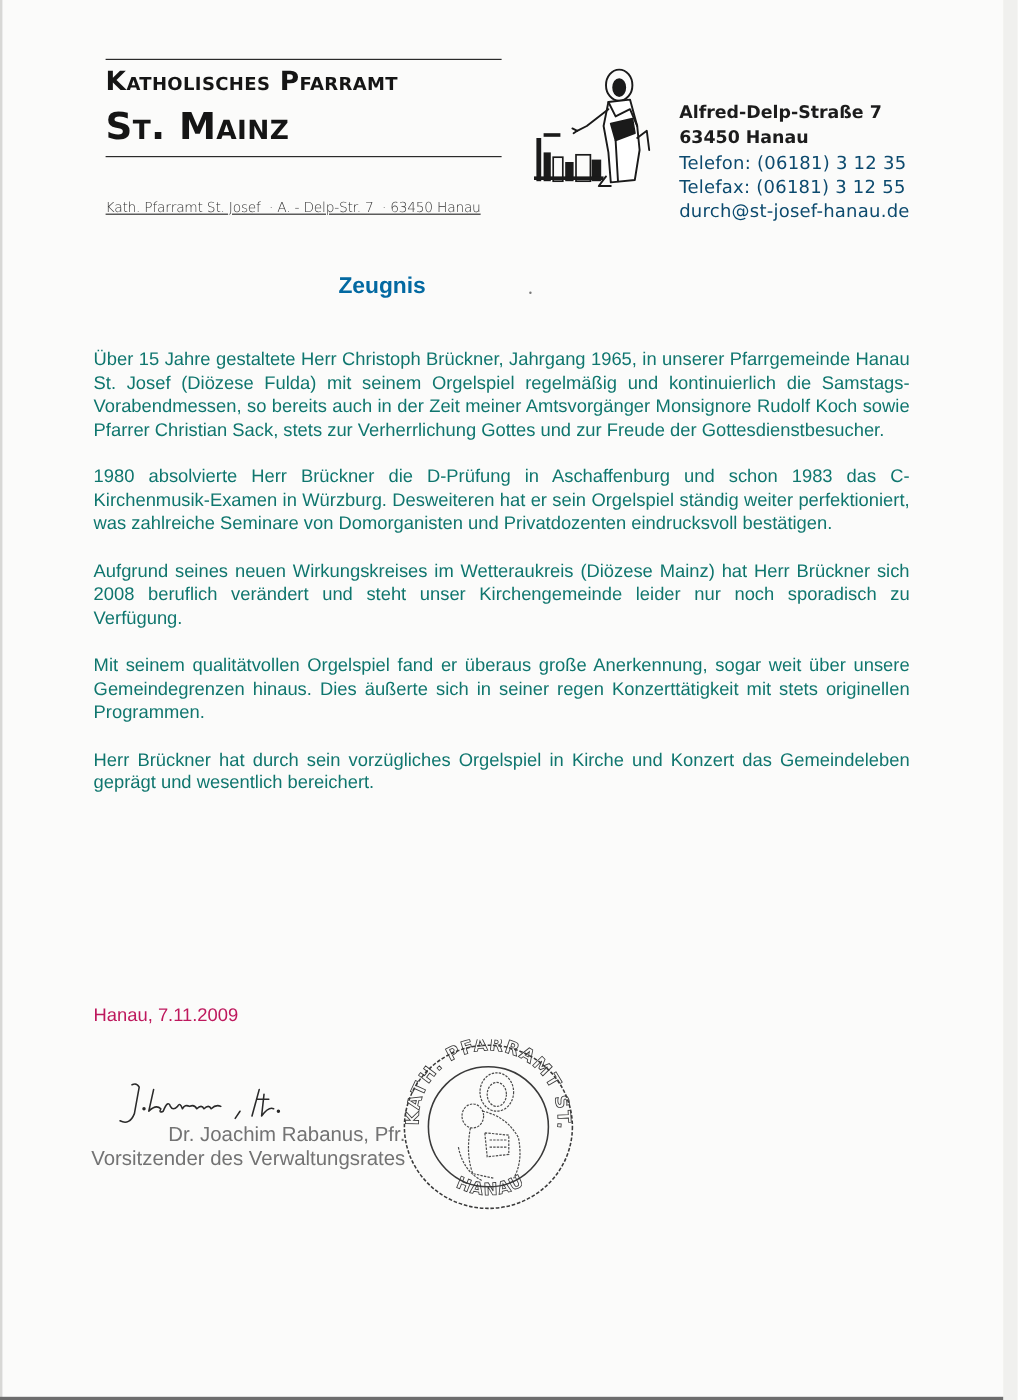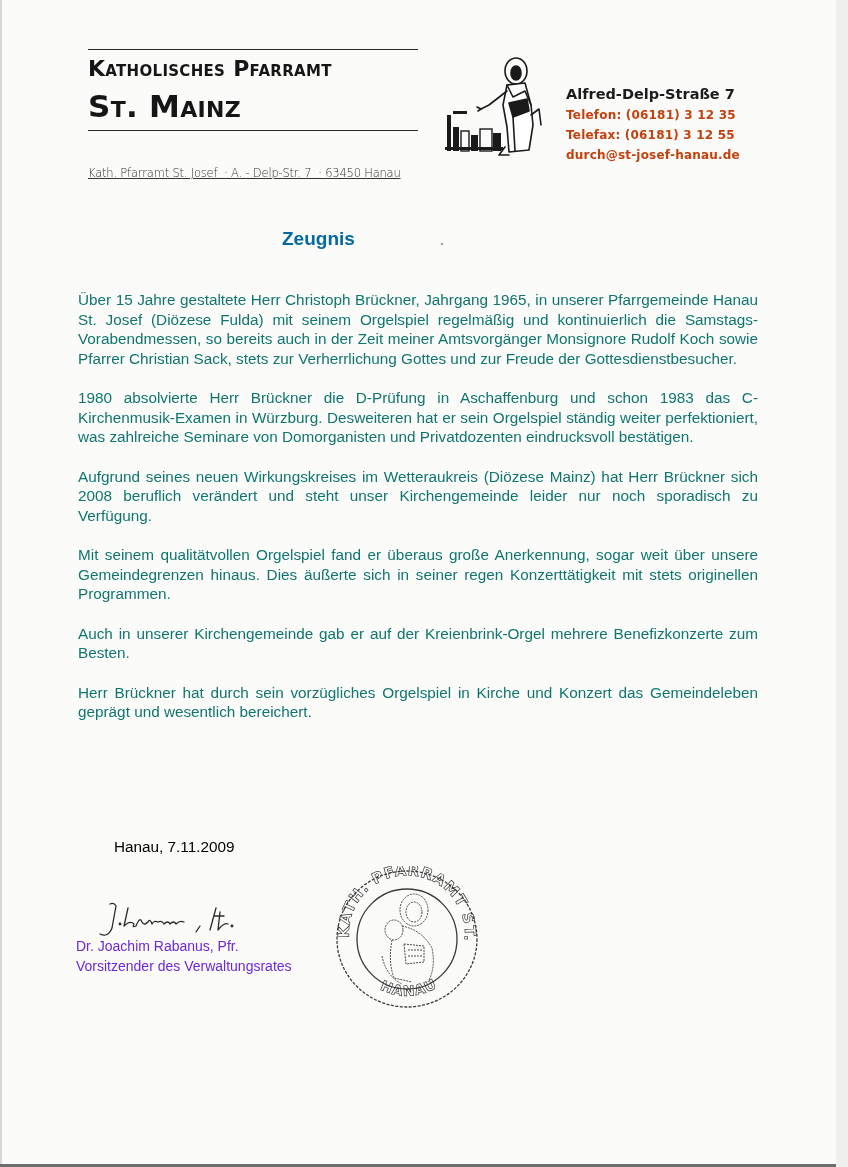--- a/index.html
+++ b/index.html
@@ -89,23 +89,23 @@
       font-family: "DejaVu Sans", sans-serif;
       color: #1c1c1c;
       margin-top: 28px;
     }
     .contact .bold {
       font-size: 14.5px;
       font-weight: bold;
       line-height: 21px;
     }
     .contact .light {
-      font-size: 12px;
-      font-weight: bold;
-      color: #c2410c;
+      font-size: 15px;
+      font-weight: normal;
+      color: #0c4a6e;
       line-height: 20px;
       letter-spacing: 0.2px;
     }
 
     
     .doc-title {
       position: absolute;
       left: 282px;
       top: 228px;
       font-size: 19px;
@@ -134,37 +134,37 @@
       text-align: justify;
     }
     .body p.last-left {
       text-align-last: left;
     }
     .place-date {
       position: absolute;
       left: 78px;
       top: 838px;
       font-size: 15.3px;
-      color: #000000;
-      margin-left: 36px;
+      color: #be185d;
     }
     .signature {
       position: absolute;
       left: 90px;
       top: 898px;
       width: 200px;
       height: 44px;
     }
     .signer {
       position: absolute;
       left: 76px;
       top: 936px;
-      font-size: 14px;
+      font-size: 17px;
       line-height: 20px;
-      color: #6d28d9;
+      color: #737373;
+      text-align: right;
     }
     .stamp {
       position: absolute;
       left: 332px;
       top: 866px;
       width: 150px;
       height: 146px;
     }
   </style>
 </head>
@@ -208,35 +208,35 @@
       <rect x="18" y="76" width="8" height="20" fill="none" stroke="#1a1a1a" stroke-width="1.4"></rect>
       <rect x="28" y="80" width="7" height="16"></rect>
       <rect x="37" y="74" width="12" height="22" fill="none" stroke="#1a1a1a" stroke-width="1.4"></rect>
       <rect x="50" y="78" width="8" height="18"></rect>
       <rect x="2" y="92" width="58" height="3"></rect>
     </g>
   </svg>
 
   <div class="contact">
     <div class="bold">Alfred-Delp-Straße 7</div>
+    <div class="bold">63450 Hanau</div>
     <div class="light">Telefon: (06181) 3 12 35</div>
     <div class="light">Telefax: (06181) 3 12 55</div>
     <div class="light">durch@st-josef-hanau.de</div>
   </div>
 </div>
 
 <div class="doc-title">Zeugnis</div>
 <div class="dust" style="left:441px; top:243px;"></div>
 
 <div class="body">
   <p class="last-left">Über 15 Jahre gestaltete Herr Christoph Brückner, Jahrgang 1965, in unserer Pfarrgemeinde Hanau St. Josef (Diözese Fulda) mit seinem Orgelspiel regelmäßig und kontinuierlich die Samstags-Vorabendmessen, so bereits auch in der Zeit meiner Amtsvorgänger Monsignore Rudolf Koch sowie Pfarrer Christian Sack, stets zur Verherrlichung Gottes und zur Freude der Gottesdienstbesucher.</p>
   <p class="last-left">1980 absolvierte Herr Brückner die D-Prüfung in Aschaffenburg und schon 1983 das C-Kirchenmusik-Examen in Würzburg. Desweiteren hat er sein Orgelspiel ständig weiter perfektioniert, was zahlreiche Seminare von Domorganisten und Privatdozenten eindrucksvoll bestätigen.</p>
   <p class="last-left">Aufgrund seines neuen Wirkungskreises im Wetteraukreis (Diözese Mainz) hat Herr Brückner sich 2008 beruflich verändert und steht unser Kirchengemeinde leider nur noch sporadisch zu Verfügung.</p>
   <p class="last-left">Mit seinem qualitätvollen Orgelspiel fand er überaus große Anerkennung, sogar weit über unsere Gemeindegrenzen hinaus. Dies äußerte sich in seiner regen Konzerttätigkeit mit stets originellen Programmen.</p>
-  <p class="last-left">Auch in unserer Kirchengemeinde gab er auf der Kreienbrink-Orgel mehrere Benefizkonzerte zum Besten.</p>
   <p class="last-left">Herr Brückner hat durch sein vorzügliches Orgelspiel in Kirche und Konzert das Gemeindeleben geprägt und wesentlich bereichert.</p>
 </div>
 
 <div class="place-date">Hanau, 7.11.2009</div>
 
 <svg class="signature" viewBox="0 0 200 44">
   <g fill="none" stroke="#2a2a2a" stroke-width="1.3" stroke-linecap="round" stroke-linejoin="round">
     <path d="M20 6 Q24 4 26 8 L22 30 Q18 40 10 36"></path>
     <circle cx="30" cy="26" r="0.8" fill="#2a2a2a"></circle>
     <path d="M38 10 L34 28 Q40 22 44 26 Q42 30 46 28 Q50 18 52 24 Q54 28 58 24 Q60 20 62 26 Q64 22 68 24 Q72 22 74 26 Q78 22 80 26 Q84 22 86 26 Q90 22 94 24"></path>

